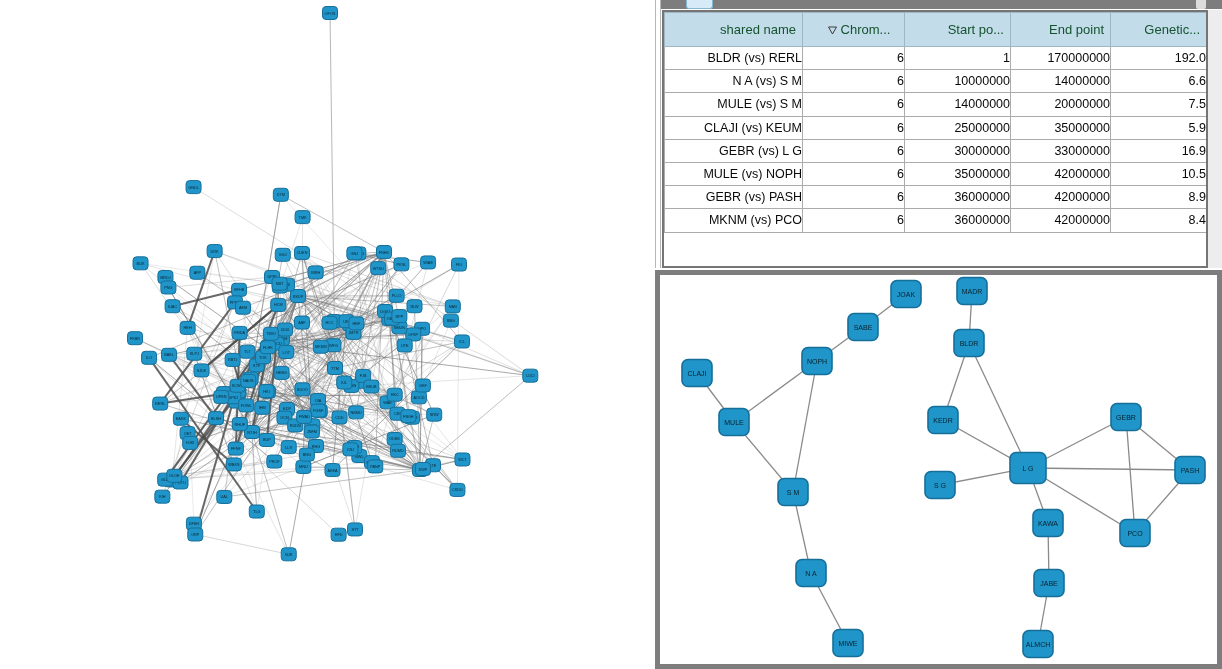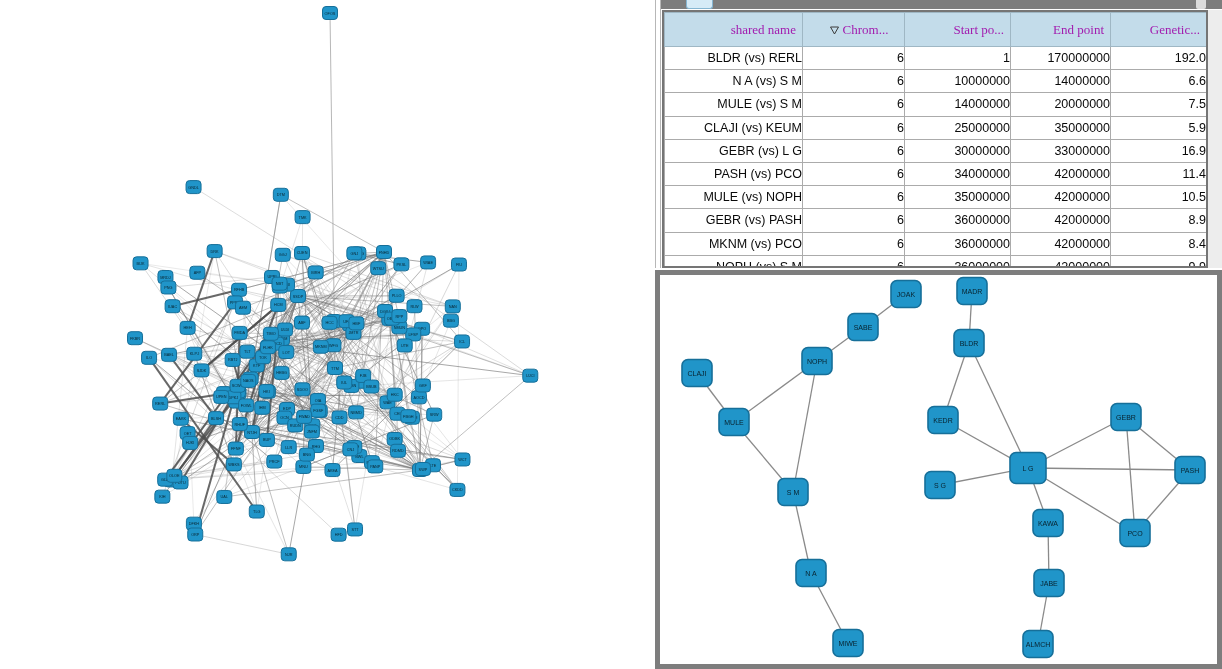--- a/index.html
+++ b/index.html
@@ -17,22 +17,22 @@
   
   .topbar{position:absolute;left:661px;top:0;width:561px;height:9px;background:#7d7d7d;}
   .topbar-btn{position:absolute;left:25px;top:0;width:27px;height:9px;background:#d6ebf7;
               border:1px solid #86b6d2;border-top:none;border-radius:0 0 3px 3px;box-sizing:border-box;}
   .topbar-scroll{position:absolute;left:535px;top:0;width:10px;height:9px;background:#dcdcdc;border-radius:0 0 2px 2px;}
 
   
   .tbl-wrap{position:absolute;left:662px;top:10px;width:546px;height:258px;background:#fff;
             border:2px solid #757575;box-sizing:border-box;overflow:hidden;}
   table.attr{border-collapse:collapse;table-layout:fixed;width:542px;font-size:12.5px;color:#0a0a0a;}
-  table.attr th{background:#c3dcea;height:31px;font-weight:400;font-size:13px;color:#a21caf;
-                border:1px solid #9fb7c4;white-space:nowrap;overflow:hidden;font-family:Liberation Serif, serif;}
+  table.attr th{background:#c3dcea;height:31px;font-weight:400;font-size:13px;color:#14532d;
+                border:1px solid #9fb7c4;white-space:nowrap;overflow:hidden;}
   table.attr td{height:22.2px;border:1px solid #ababab;white-space:nowrap;overflow:hidden;
                 background:#fff;padding:0;}
   .ar{text-align:right;padding-right:7px;}
   th.hdr-right{text-align:right;padding-right:6px;}
   th.hdr-left{text-align:center;padding-left:12px;}
   .funnel{display:inline-block;vertical-align:-1px;margin-right:4px;}
 
   
   .vtrack{position:absolute;left:1208px;top:10px;width:14px;height:258px;background:#ededed;}
   .gap-below-table{position:absolute;left:655px;top:268px;width:567px;height:2px;background:#fff;}
@@ -885,53 +885,39 @@
             <td class="ar">5.9</td>
           </tr>
           <tr>
             <td class="ar">GEBR (vs) L G</td>
             <td class="ar">6</td>
             <td class="ar">30000000</td>
             <td class="ar">33000000</td>
             <td class="ar">16.9</td>
           </tr>
           <tr>
-            <td class="ar">PASH (vs) PCO</td>
-            <td class="ar">6</td>
-            <td class="ar">34000000</td>
-            <td class="ar">42000000</td>
-            <td class="ar">11.4</td>
-          </tr>
-          <tr>
             <td class="ar">MULE (vs) NOPH</td>
             <td class="ar">6</td>
             <td class="ar">35000000</td>
             <td class="ar">42000000</td>
             <td class="ar">10.5</td>
           </tr>
           <tr>
             <td class="ar">GEBR (vs) PASH</td>
             <td class="ar">6</td>
             <td class="ar">36000000</td>
             <td class="ar">42000000</td>
             <td class="ar">8.9</td>
           </tr>
           <tr>
             <td class="ar">MKNM (vs) PCO</td>
             <td class="ar">6</td>
             <td class="ar">36000000</td>
             <td class="ar">42000000</td>
             <td class="ar">8.4</td>
-          </tr>
-          <tr>
-            <td class="ar">NOPH (vs) S M</td>
-            <td class="ar">6</td>
-            <td class="ar">36000000</td>
-            <td class="ar">42000000</td>
-            <td class="ar">9.9</td>
           </tr>
         </tbody>
     </table>
   </div>
 
   <div class="vtrack"></div>
   <div class="gap-below-table"></div>
 
   <div class="sub-panel">
     <svg id="sub-net" width="557" height="389" viewBox="0 0 557 389">

